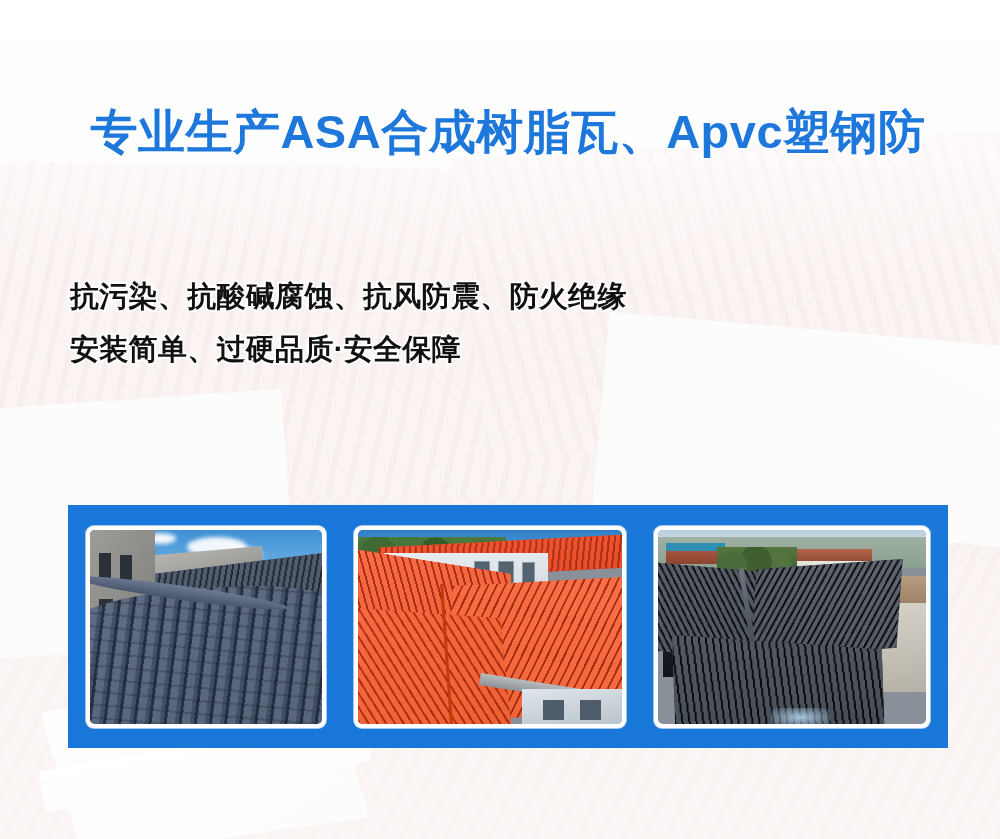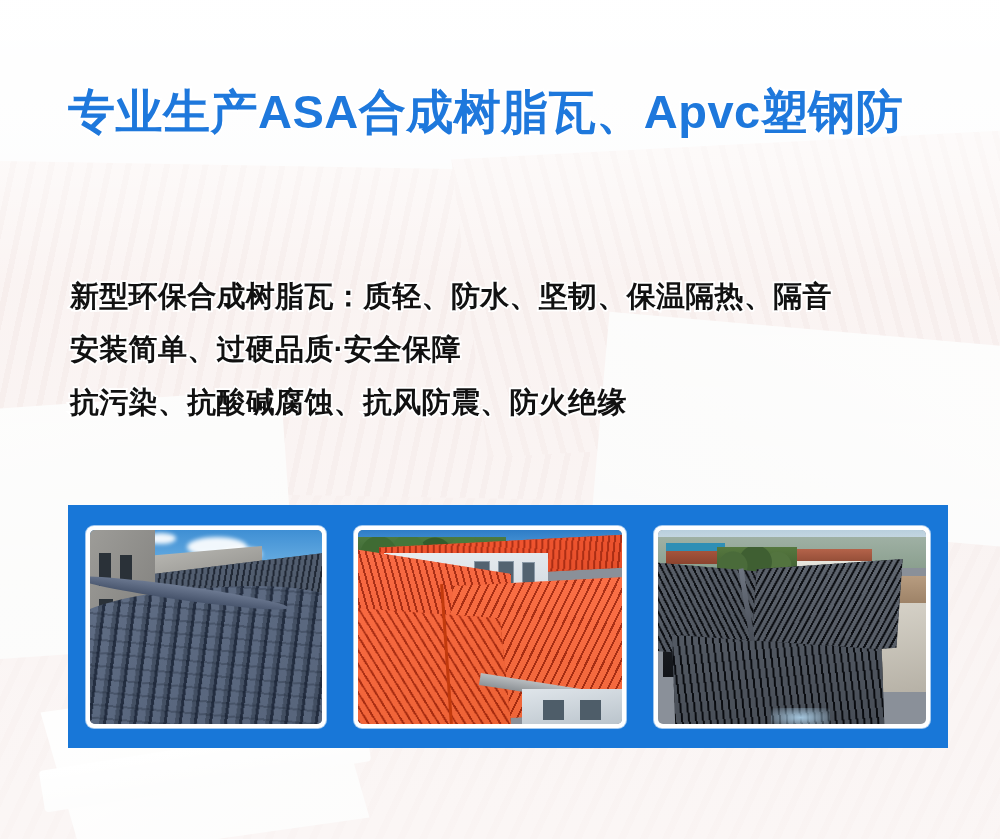--- a/index.html
+++ b/index.html
@@ -83,21 +83,21 @@
       rgba(255,255,255,.80) 34%,
       rgba(255,255,255,.83) 58%,
       rgba(255,255,255,.86) 78%,
       rgba(255,255,255,.88) 100%);
   }
 
   
   #content { position:relative; z-index:2; }
 
   .headline {
-    position:absolute; left:68px; top:80px; width:880px;
+    position:absolute; left:68px; top:100px; width:880px;text-align:center;
   }
   .headline .hl-line {
     font-size:47px; font-weight:bold; line-height:63px;
     color:#1E78DC; letter-spacing:.5px; white-space:nowrap;
     -webkit-text-stroke:4px #ffffff;
     paint-order:stroke fill;
     text-shadow:0 0 1px rgba(255,255,255,.9);
   }
 
   .subhead { position:absolute; left:70px; top:270px; width:890px; }
@@ -375,23 +375,22 @@
   <div class="bg-wash"></div>
 </div>
 
 <div id="content">
 
   <div class="headline">
     <div class="hl-line">专业生产ASA合成树脂瓦、Apvc塑钢防</div>
   </div>
 
   <div class="subhead">
-    <div class="sh-line">新型环保合成树脂瓦：质轻、防水、坚韧、保温隔热、隔音</div>
+    <div class="sh-line">抗污染、抗酸碱腐蚀、抗风防震、防火绝缘</div>
     <div class="sh-line">安装简单、过硬品质·安全保障</div>
-    <div class="sh-line">抗污染、抗酸碱腐蚀、抗风防震、防火绝缘</div>
   </div>
 
   <div class="blue-panel">
 
     <div class="photo-card c1">
       <div class="photo p1">
         <div class="sky"></div>
         <div class="cloud cl1"></div>
         <div class="cloud cl2"></div>
         <div class="cloud cl3"></div>

